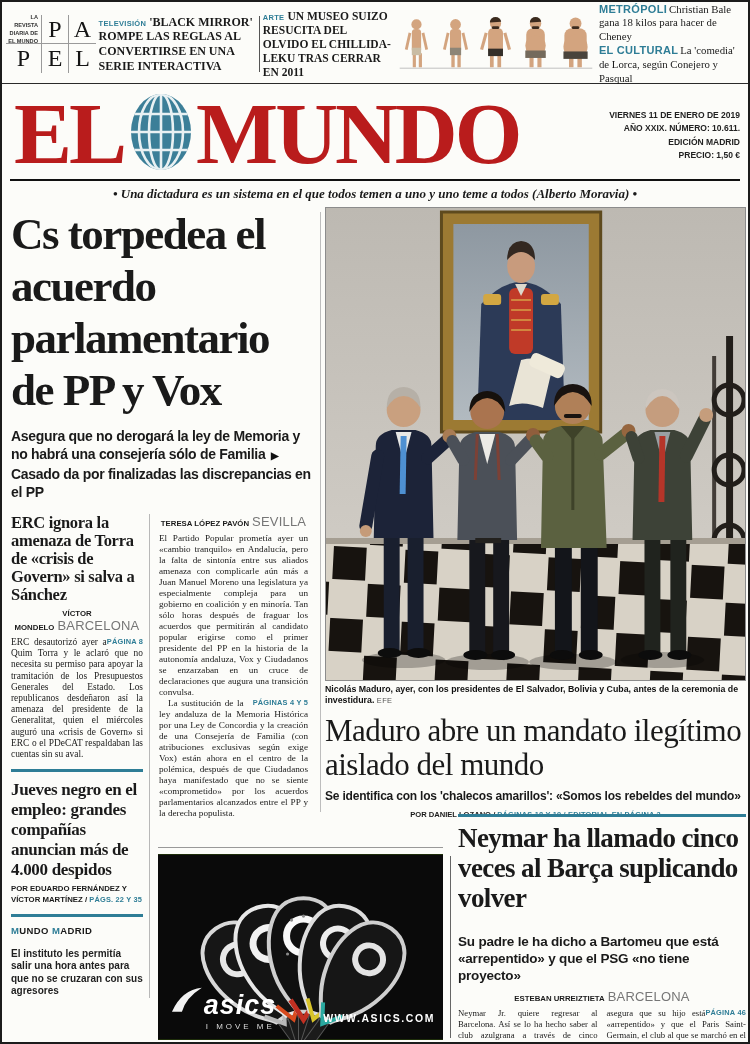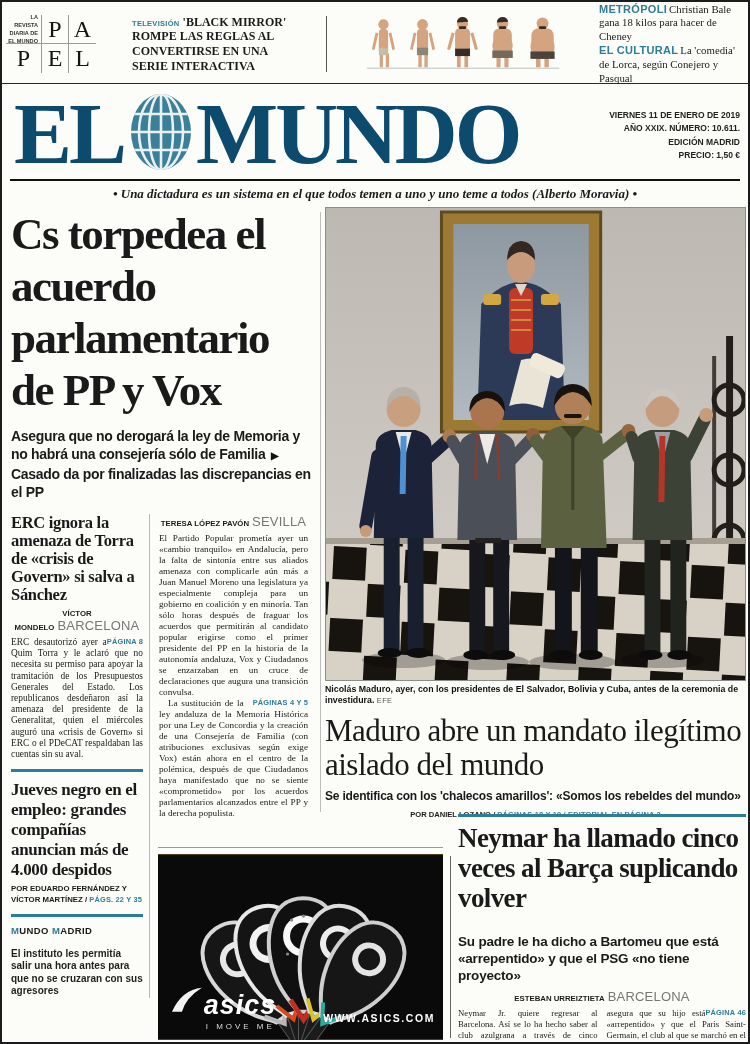--- a/index.html
+++ b/index.html
@@ -20,21 +20,21 @@
   .promo{font-size:12px;line-height:1.22;font-weight:600;}
   .promo .kick{font:700 7.5px "Liberation Sans",sans-serif;color:#2e7d96;letter-spacing:.3px;margin-right:3px;}
   .promo-tv{width:158px;}
   .promo-arte{width:131px;font-size:11.5px;}
   .vdiv{width:1px;height:56px;background:#555;}
   .bale{width:200px;height:64px;flex:none;}
   .promo-right{width:143px;font-size:10.8px;line-height:1.28;font-weight:400;}
   .promo-right .kick{font-size:11px;margin-right:2px;}
   
   .masthead{display:flex;align-items:flex-end;padding:2px 8px 0 12px;height:92px;box-sizing:border-box;}
-  .mast-title{font:700 87px "Liberation Serif",serif;letter-spacing:-3px;line-height:.92;color:#0c4a6e;
+  .mast-title{font:700 87px "Liberation Serif",serif;letter-spacing:-3px;line-height:.92;color:#b91c1c;
               display:flex;align-items:center;}
   .globe{width:64px;height:80px;margin:0 3px 4px 5px;}
   .mast-dates{margin-left:auto;text-align:right;font:700 8.5px "Liberation Sans",sans-serif;
               line-height:1.55;color:#222;padding-bottom:14px;}
   .quoteline{border-top:2px solid #101010;margin:3px 8px 0 8px;text-align:center;
              font:600 13px "Liberation Serif",serif;font-style:italic;padding:5px 0 4px;}
   
   .z-lead{position:absolute;left:9px;top:206px;width:306px;}
   .lead-h{font:600 45px "Liberation Serif",serif;line-height:52px;letter-spacing:-1.5px;margin:0;}
   .lead-sub{font:700 14px "Liberation Sans",sans-serif;line-height:18px;letter-spacing:-.3px;margin-top:11px;}
@@ -70,21 +70,21 @@
   
   .z-neymar{position:absolute;left:456px;top:812px;width:288px;}
   .neymar-rule{height:3px;background:#2e7d96;margin-bottom:6px;}
   .neymar-h{font:600 27px "Liberation Serif",serif;line-height:30px;letter-spacing:-.6px;margin:0;}
   .neymar-sub{font:700 13.5px "Liberation Sans",sans-serif;line-height:17px;letter-spacing:-.2px;margin-top:20px;}
   .neymar-cols{display:flex;gap:9px;margin-top:3px;}
   .ncol{width:140px;font:400 8.7px "Liberation Serif",serif;line-height:10.8px;text-align:justify;}
   
   .h-div-ad{position:absolute;left:156px;top:845px;width:285px;height:1px;background:#999;}
   .v-div-neymar{position:absolute;left:448px;top:854px;width:1px;height:182px;background:#666;}
-  .z-ad{position:absolute;left:156px;top:852px;width:285px;height:186px;background:#eab308;}
+  .z-ad{position:absolute;left:156px;top:852px;width:285px;height:186px;background:#4d7c0f;}
   .z-ad svg{display:block;width:100%;height:100%;}
 </style>
 </head>
 <body>
 
 <div class="page">
 
   <div class="topbar">
     <div class="papel">
       <div class="cell brand-small">La revista diaria de El Mundo</div>
@@ -101,20 +101,23 @@
           <span class="ltr">E</span>
         </div>
       <div class="cell b last">
           <span class="ltr">L</span>
         </div>
     </div>
     <div class="promo promo-tv">
       <span class="kick">TELEVISIÓN</span><span>'BLACK MIRROR' ROMPE LAS REGLAS AL CONVERTIRSE EN UNA SERIE INTERACTIVA</span>
     </div>
     <div class="vdiv"></div>
+    <div class="promo promo-arte">
+      <span class="kick">ARTE</span><span>UN MUSEO SUIZO RESUCITA DEL OLVIDO EL CHILLIDA-LEKU TRAS CERRAR EN 2011</span>
+    </div>
     <svg class="bale" viewBox="0 0 215 64">
       <line x1="4" y1="58" x2="211" y2="58" stroke="#bbb" stroke-width="1"></line>
 
       <g fill="#d3a47f">
         <circle cx="22" cy="11" r="5.5"></circle>
           <rect x="17" y="16" width="10" height="26" rx="4"></rect>
         <rect x="18" y="42" width="3.4" height="15"></rect>
           <rect x="24.5" y="42" width="3.4" height="15"></rect>
         <line x1="15" y1="20" x2="11" y2="38" stroke="#d3a47f" stroke-width="3"></line>
         <line x1="29" y1="20" x2="33" y2="38" stroke="#d3a47f" stroke-width="3"></line>

